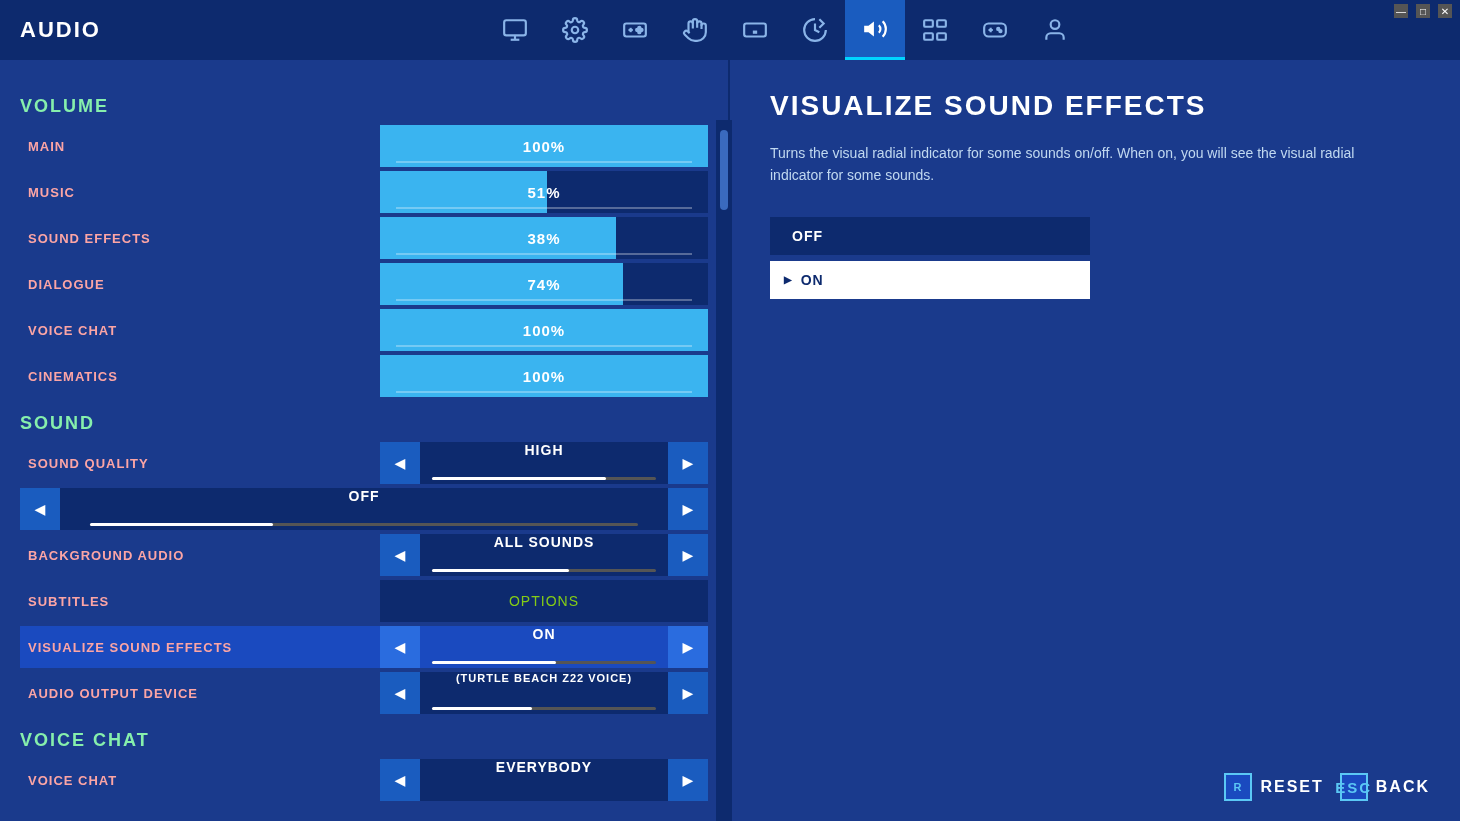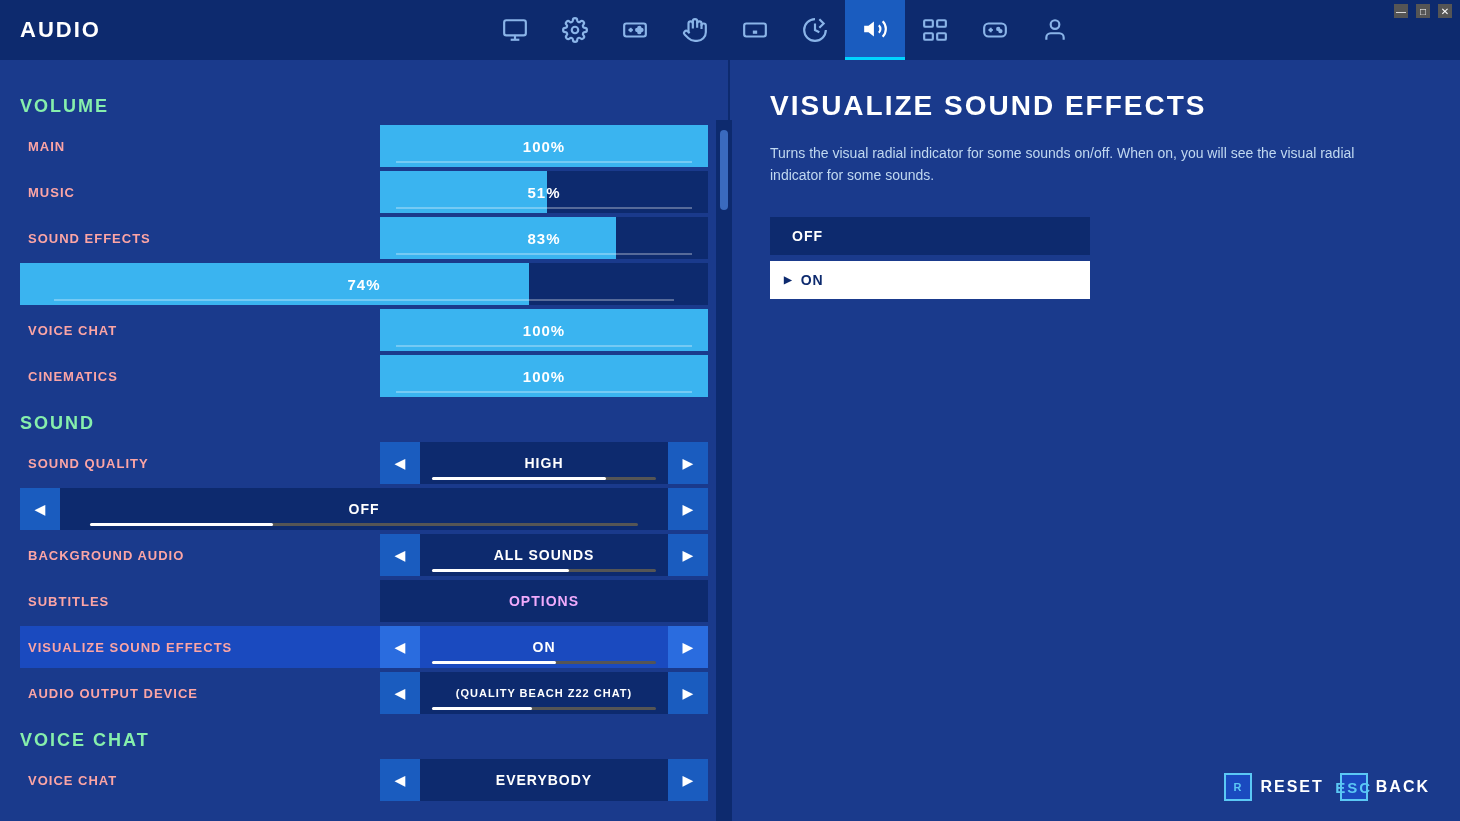--- a/index.html
+++ b/index.html
@@ -207,21 +207,20 @@
     .arrow-btn.right-arrow {
       background: #1a5cbf;
     }
     .selector-value {
       flex: 1;
       height: 42px;
       background: #0d2a6e;
       display: flex;
       flex-direction: column;
       align-items: center;
-      justify-content: center;
       font-size: 15px;
       font-weight: 900;
       letter-spacing: 1px;
       position: relative;
       overflow: hidden;
     }
     .selector-value-text {
       font-size: 14px;
       font-weight: 900;
       letter-spacing: 1px;
@@ -245,23 +244,23 @@
 
     
     .options-btn {
       flex: 1;
       height: 42px;
       background: #0d2a6e;
       display: flex;
       align-items: center;
       justify-content: center;
       font-size: 14px;
-      font-weight: 700;
+      font-weight: 400;
       letter-spacing: 1px;
-      color: #f0abfc;
+      color: #84cc16;
       cursor: pointer;
     }
 
     
     .selector-value.active-sel {
       background: #1a4abf;
     }
     .arrow-btn.active-arrow {
       background: #2a6cdf;
     }
@@ -484,27 +483,28 @@
         </div>
       </div>
     </div>
 
     <div class="setting-row">
       <div class="setting-label">SOUND EFFECTS</div>
       <div class="setting-control">
         <div class="vol-bar-container">
           <div class="vol-bar-bg"></div>
           <div class="vol-bar-fill" style="width:72%"></div>
-          <div class="vol-bar-text">83%</div>
+          <div class="vol-bar-text">38%</div>
           <div class="vol-bar-line"></div>
         </div>
       </div>
     </div>
 
     <div class="setting-row">
+      <div class="setting-label">DIALOGUE</div>
       <div class="setting-control">
         <div class="vol-bar-container">
           <div class="vol-bar-bg"></div>
           <div class="vol-bar-fill" style="width:74%"></div>
           <div class="vol-bar-text">74%</div>
           <div class="vol-bar-line"></div>
         </div>
       </div>
     </div>
 
@@ -600,21 +600,21 @@
         </div>
       </div>
     </div>
 
     <div class="setting-row">
       <div class="setting-label">AUDIO OUTPUT DEVICE</div>
       <div class="setting-control">
         <div class="arrow-selector">
           <div class="arrow-btn">◀</div>
           <div class="selector-value">
-            <span class="selector-value-text" style="font-size:11px;">(QUALITY BEACH Z22 CHAT)</span>
+            <span class="selector-value-text" style="font-size:11px;">(TURTLE BEACH Z22 VOICE)</span>
             <div class="selector-bar-line"></div>
             <div class="selector-bar-fill" style="width:40%"></div>
           </div>
           <div class="arrow-btn right-arrow">▶</div>
         </div>
       </div>
     </div>
 
     <div class="section-header">VOICE CHAT</div>
 

